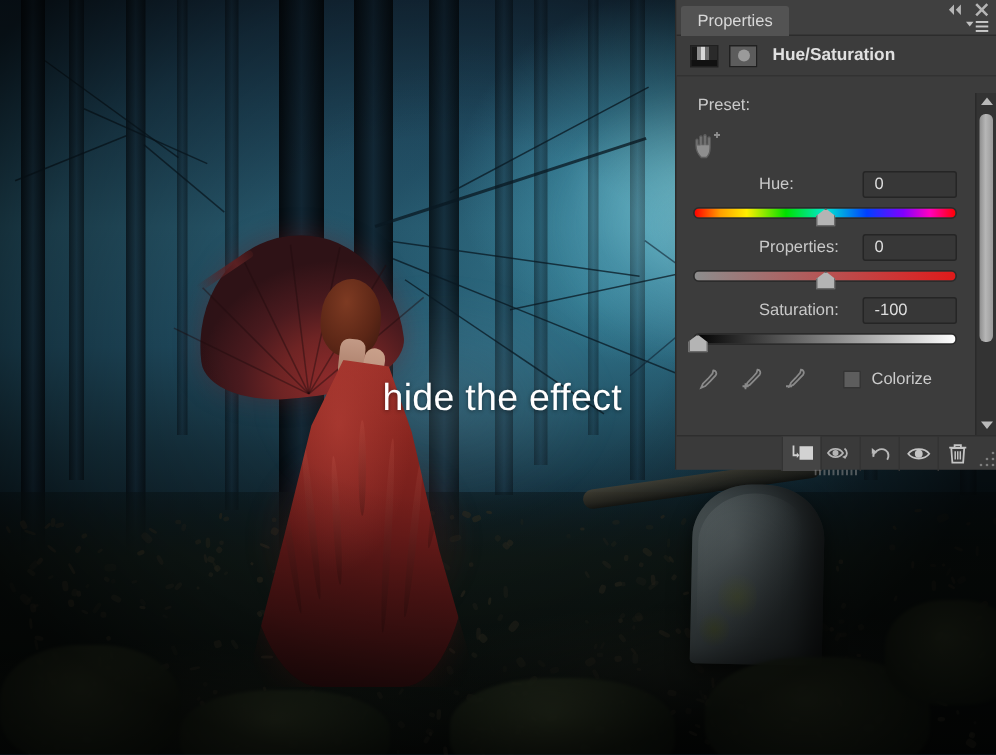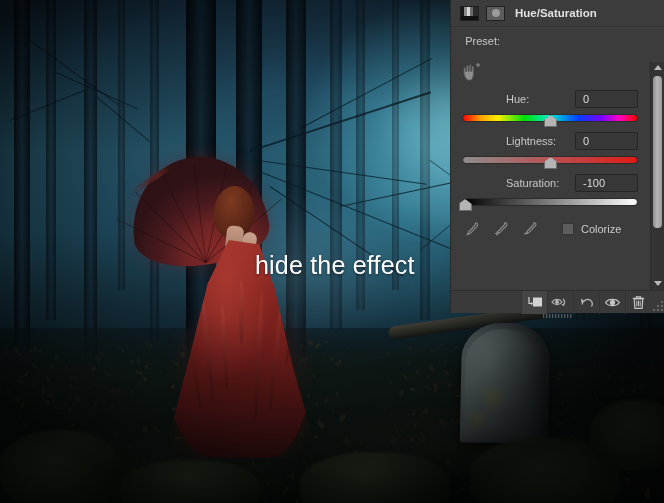--- a/index.html
+++ b/index.html
@@ -162,21 +162,21 @@
   #adj-thumb::after{ content:""; position:absolute; left:0; right:0; bottom:0; height:4px; background:#111; }
   #mask-thumb {
     width:19px; height:15px; border:1px solid #202020; background:#5c5c5c;
     display:flex; align-items:center; justify-content:center;
   }
   #mask-thumb i { display:block; width:8px; height:8px; border-radius:50%; background:#9a9a9a; }
   #panel-title { font-size:11.5px; color:#e0e0e0; font-weight:bold; margin-left:3px; }
 
   #panel-body { position:relative; height:auto; padding-top:8px; }
 
-  .row { display:flex; align-items:flex-start; height:21px; margin-bottom:6px; padding-right:26px; }
+  .row { display:flex; align-items:center; height:21px; margin-bottom:6px; padding-right:26px; }
   .row-label { font-size:11px; color:#c9c9c9; }
   #row-preset .row-label { width:56px; text-align:right; padding-right:7px; }
 
   .select {
     flex:1; height:19px; background:#464646; border:1px solid #2b2b2b;
     border-radius:2px; position:relative;
     display:flex; align-items:center; padding-left:7px;
     font-size:11px; color:#d4d4d4; cursor:pointer;
   }
   .spin { position:absolute; right:6px; top:3px; width:7px; height:13px; }
@@ -765,20 +765,43 @@
         </div>
       </div>
 
     <div class="vign"></div>
 
     <div id="overlay-text">hide the effect</div>
   </div>
 
   <div id="panel">
 
+    <div id="panel-tabbar">
+      <div id="tab-properties">Properties</div>
+      <div class="winbtns">
+        <div class="winbtn">
+          <svg width="11" height="11" viewBox="0 0 11 11">
+            <path d="M5,2 L1.6,5.5 L5,9 Z M9.6,2 L6.2,5.5 L9.6,9 Z" fill="#b5b5b5"></path>
+          </svg>
+        </div>
+        <div class="winbtn">
+          <svg width="11" height="11" viewBox="0 0 11 11">
+            <path d="M1.8,1.8 L9.2,9.2 M9.2,1.8 L1.8,9.2" stroke="#b5b5b5" stroke-width="1.7" fill="none"></path>
+          </svg>
+        </div>
+      </div>
+      <div id="panel-menu-icon">
+        <svg width="15" height="9" viewBox="0 0 15 9">
+          <path d="M0,0.5 L5,0.5 L2.5,3.6 Z" fill="#c0c0c0"></path>
+          <rect x="6.5" y="0" width="8.5" height="1.3" fill="#c8c8c8"></rect>
+          <rect x="6.5" y="3" width="8.5" height="1.3" fill="#c8c8c8"></rect>
+          <rect x="6.5" y="6" width="8.5" height="1.3" fill="#c8c8c8"></rect>
+        </svg>
+      </div>
+    </div>
 
     <div id="panel-header">
       <div id="adj-thumb"></div>
       <div id="mask-thumb">
           <i></i>
         </div>
       <div id="panel-title">Hue/Saturation</div>
     </div>
 
     <div id="panel-body">
@@ -805,21 +828,21 @@
           <span class="num-field">0</span>
         </div>
         <div class="track-wrap">
           <div class="track" id="track-hue"></div>
           <div class="thumb" id="thumb-hue" style="left: 50%;"></div>
         </div>
       </div>
 
       <div class="slider-block">
         <div class="slider-head">
-          <span class="slider-label">Lightness:</span>
+          <span class="slider-label">Properties:</span>
           <span class="num-field">0</span>
         </div>
         <div class="track-wrap">
           <div class="track" id="track-sat"></div>
           <div class="thumb" id="thumb-sat" style="left: 50%;"></div>
         </div>
       </div>
 
       <div class="slider-block">
         <div class="slider-head">

